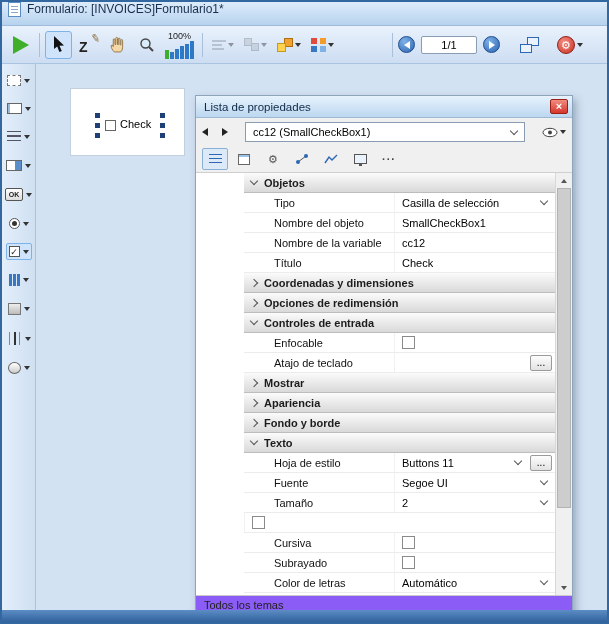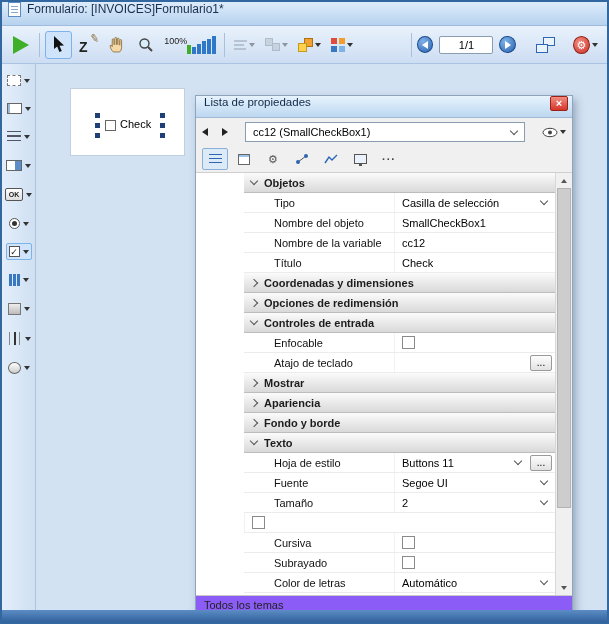--- a/index.html
+++ b/index.html
@@ -26,21 +26,21 @@
   .tbtn.selected { background:#cfe4fa; border-color:#7eb3e8; }
   .tbtn.disabled { opacity:.45; }
   .tsep { width:1px; height:24px; background:#a8c0da; margin:0 3px; }
   .darr { width:0; height:0; border-left:3.5px solid transparent; border-right:3.5px solid transparent;
           border-top:4px solid #333; }
   .play-tri { width:0; height:0; border-top:9px solid transparent; border-bottom:9px solid transparent;
               border-left:16px solid #3fae29; }
   .zicon { position:relative; width:20px; height:20px; }
   .zicon .zl { position:absolute; left:1px; bottom:0; font-size:14px; font-weight:bold; color:#222; }
   .zicon .zp { position:absolute; right:-2px; top:-3px; font-size:11px; color:#8a6d3b; transform:rotate(10deg); }
-  .zoom-widget { display:flex; margin:0 3px; }
+  .zoom-widget { display:flex; flex-direction:column; align-items:center; margin:0 3px; }
   .zoom-label { font-size:9px; color:#222; line-height:10px; }
   .zoom-bars { display:flex; align-items:flex-end; gap:1px; height:18px; }
   .zbar { width:4px; background:#2f78c8; }
   .zbar.green { background:#3fae29; }
   .gray-lines { width:14px; height:12px;
      background:linear-gradient(#8a97a5,#8a97a5) 0 1px/14px 2px no-repeat,
                 linear-gradient(#8a97a5,#8a97a5) 0 5px/10px 2px no-repeat,
                 linear-gradient(#8a97a5,#8a97a5) 0 9px/12px 2px no-repeat; }
   .gray-squares { position:relative; width:15px; height:13px; }
   .gray-squares i { position:absolute; width:8px; height:8px; background:#b0bac4; border:1px solid #7d8893; }
@@ -105,21 +105,21 @@
                border:1px solid #c2cfde; }
   .sel-obj { position:absolute; left:26px; top:26px; width:66px; height:21px; }
   .handle { position:absolute; width:5px; height:5px; background:#1f3f77; }
   .obj-cbx { position:absolute; left:8px; top:5px; width:11px; height:11px; border:1px solid #666; background:#fff; }
   .obj-label { position:absolute; left:23px; top:3px; font-size:11px; color:#000; }
 
   
   .panel { position:absolute; left:193px; top:93px; width:378px; height:520px; background:#f0f0f0;
            border:1px solid #8ea4bc; box-shadow:3px 4px 8px rgba(40,60,90,.35);
            display:flex; flex-direction:column; }
-  .panel-title { height:22px; background:linear-gradient(#e7f3fd,#bcd7f0); display:flex; align-items:flex-start;
+  .panel-title { height:22px; background:linear-gradient(#e7f3fd,#bcd7f0); display:flex; align-items:center;
                  padding:0 4px 0 8px; font-size:11.5px; color:#0f2a47; border-bottom:1px solid #9fb9d4;gap:18px; }
   .close-btn { margin-left:auto; width:18px; height:15px; background:linear-gradient(#ef8d80,#d6352b);
                border:1px solid #9c2016; border-radius:2px; color:#fff; font-size:11px; line-height:13px;
                text-align:center; font-weight:bold; }
   .sel-row { height:28px; display:flex; align-items:center; padding:0 6px; gap:14px; }
   .btri-l { width:0; height:0; border-top:4px solid transparent; border-bottom:4px solid transparent; border-right:6px solid #222; }
   .btri-r { width:0; height:0; border-top:4px solid transparent; border-bottom:4px solid transparent; border-left:6px solid #222; }
   .combo-main { flex:1; height:20px; background:#fff; border:1px solid #8a9cb2; display:flex;
                 align-items:center; justify-content:space-between; padding:0 7px; font-size:11px; margin:0 3px; }
   .eye-btn { display:flex; align-items:center; gap:2px; }

